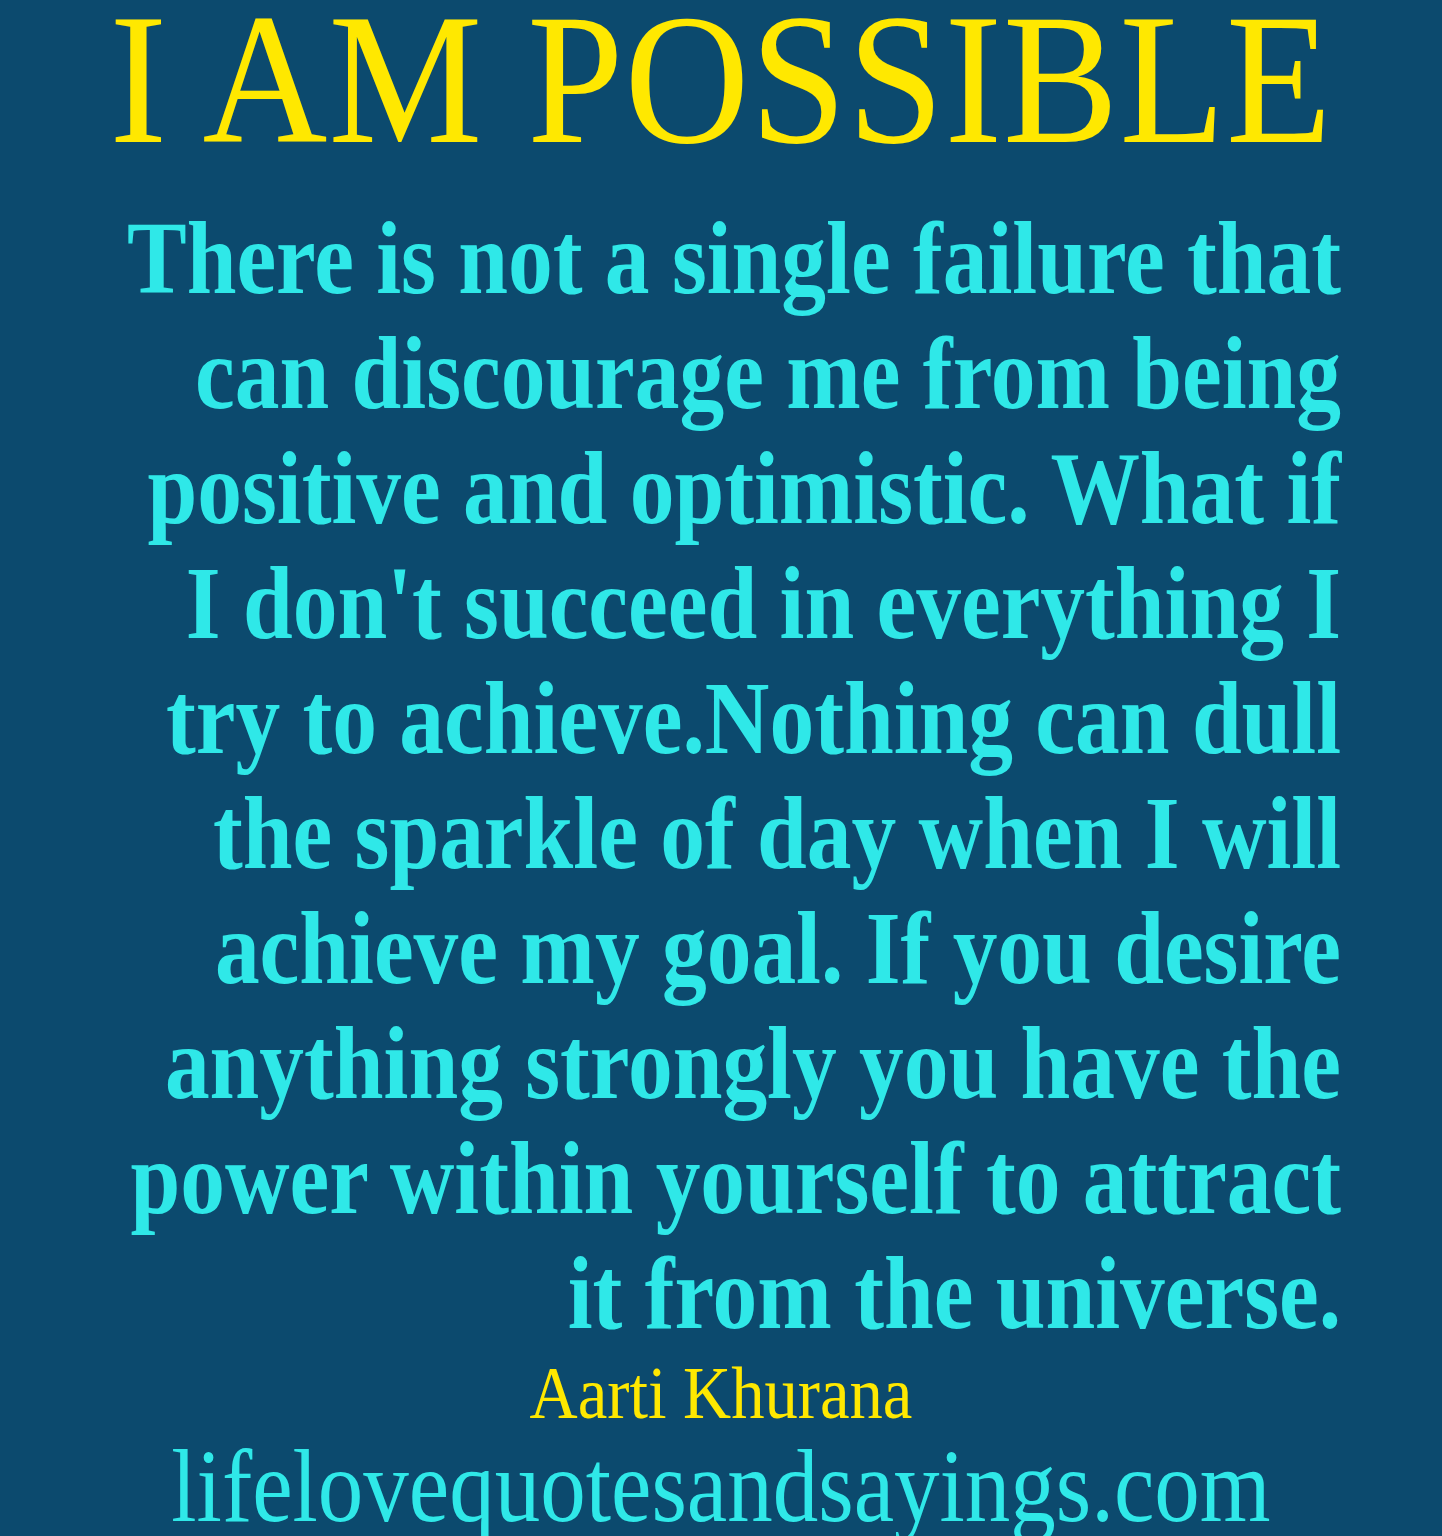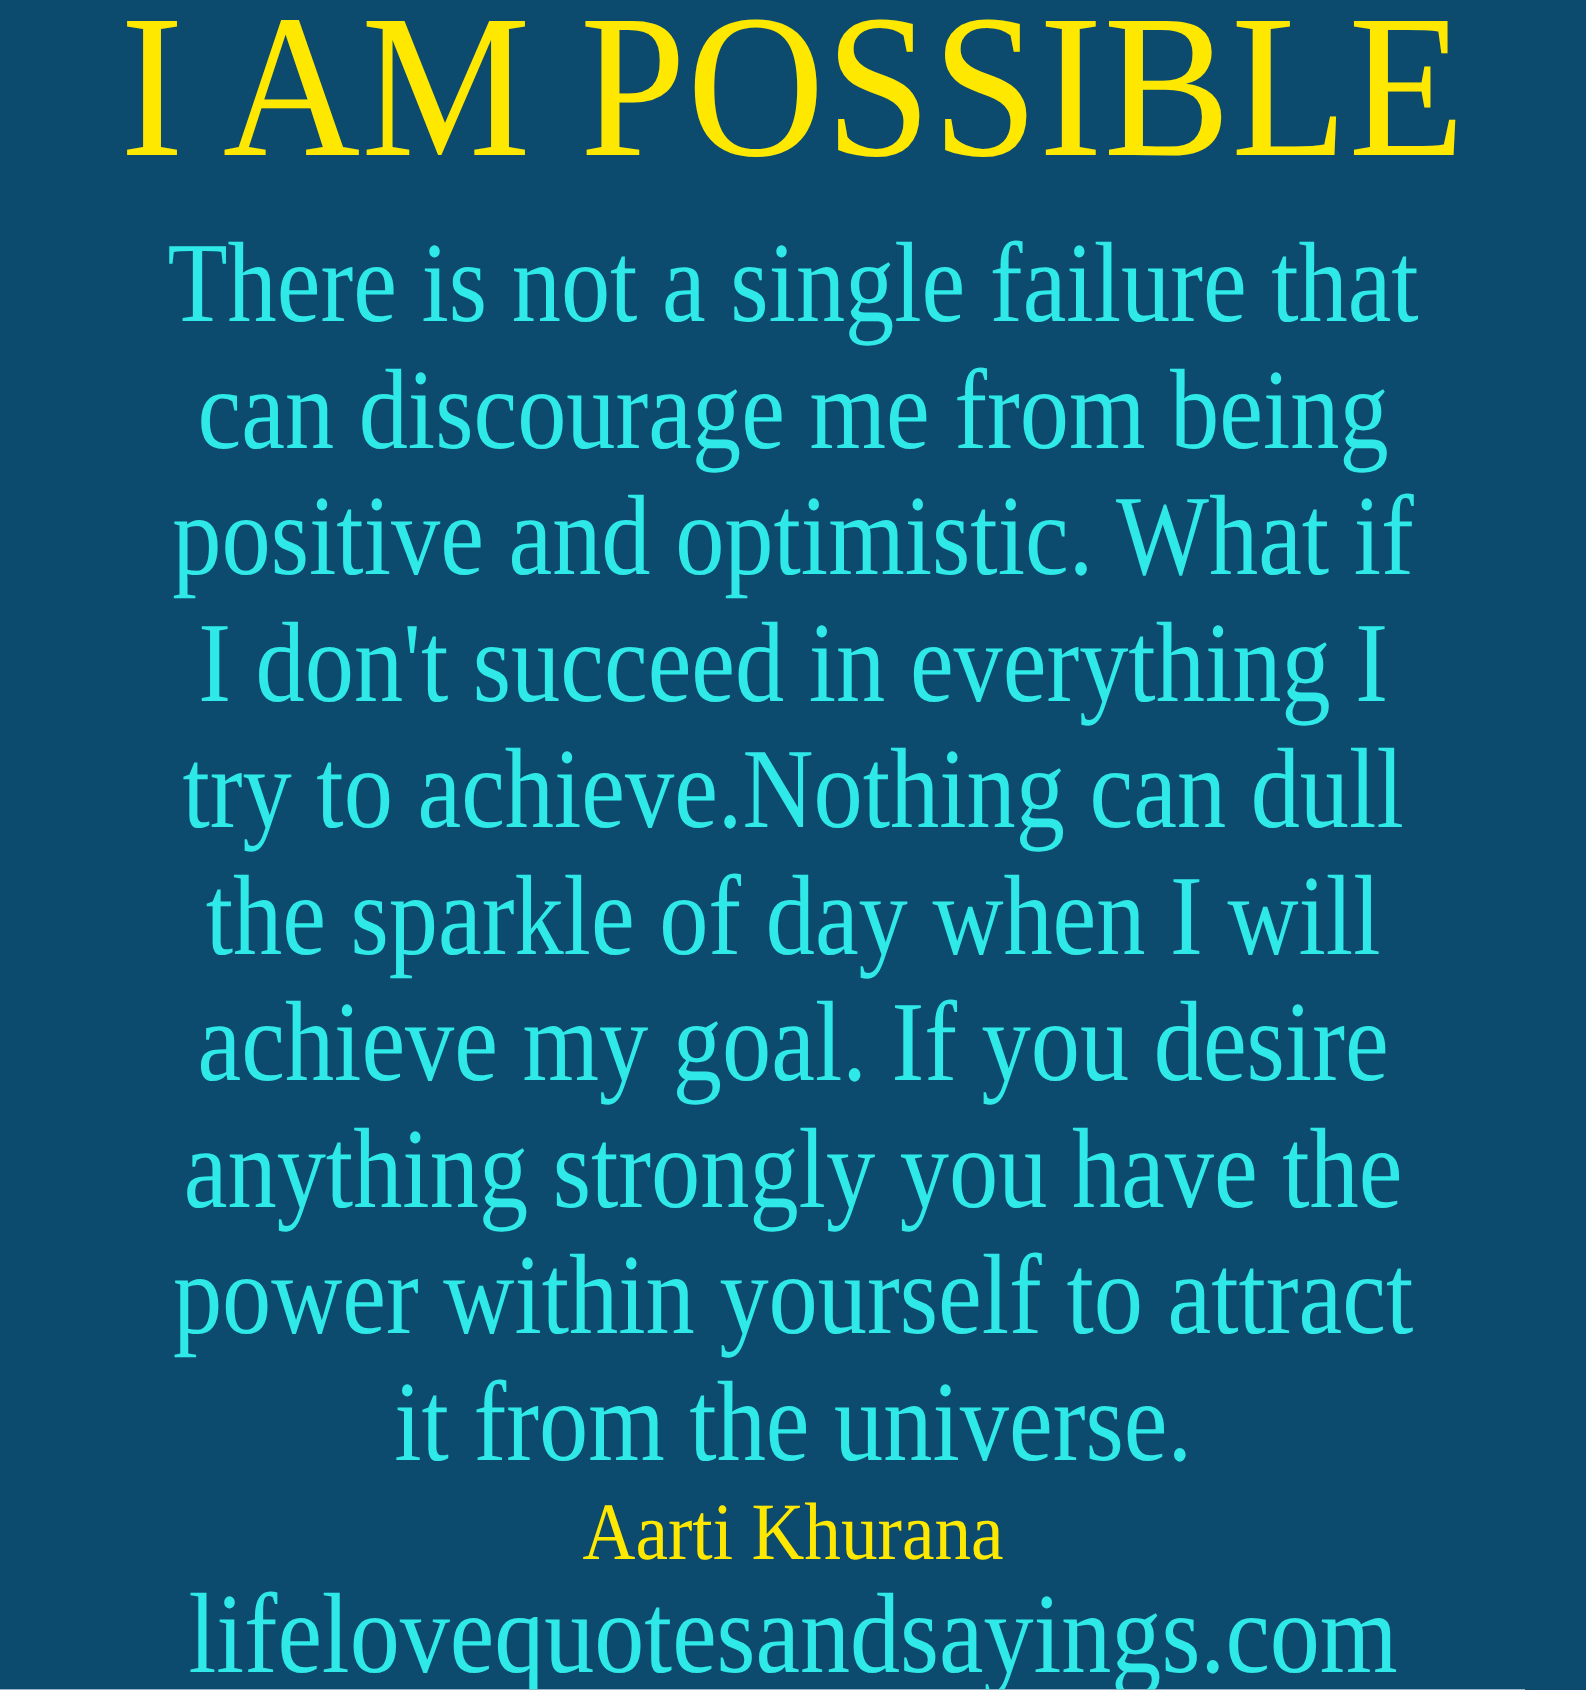--- a/index.html
+++ b/index.html
@@ -36,25 +36,25 @@
     transform-origin: 50% 50%;
     white-space: nowrap;
   }
 
   
   #quote {
     position: absolute;
     left: 0;
     top: 200px;
     width: 1442px;
-    text-align: center;
+    text-align: right;
     color: #2FE8E8;
     font-size: 104px;
     line-height: 115px;
-    font-weight: 400;
+    font-weight: 700;
   }
 
   #quote .qline {
     display: block;
     white-space: nowrap;
     transform: scaleX(0.86);
     transform-origin: 50% 50%;
   }
 
   

